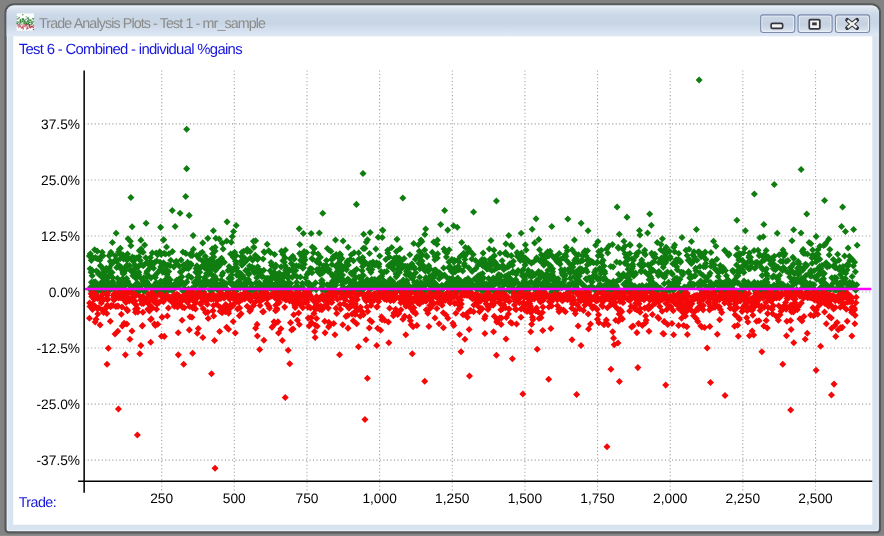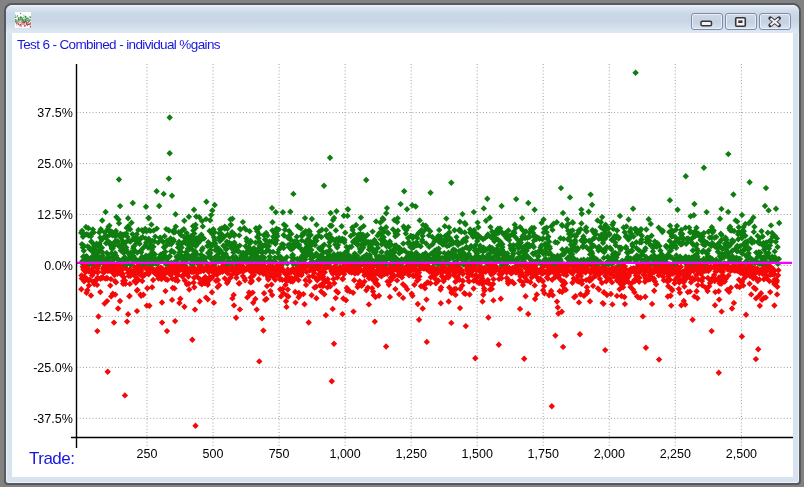--- a/index.html
+++ b/index.html
@@ -11,21 +11,21 @@
 #ticon{position:absolute;left:9px;top:7px;}
 #ttext{position:absolute;left:29.5px;top:1px;height:28px;line-height:29px;
 font-size:13px;letter-spacing:-0.82px;color:#8b8b89;}
 .wbtn{position:absolute;top:8px;width:31.4px;height:17.4px;box-sizing:border-box;
 border:1px solid #7d8cac;border-radius:3px;
 background:linear-gradient(180deg,#cdd8e6,#c5d1e1 55%,#dbe4ef);
 box-shadow:inset 0 0 0 1px #e9eef7;}
 #client{position:absolute;left:6px;top:28px;width:781px;height:444px;
 background:#ffffff;}
 #ptitle{position:absolute;left:17px;top:36.8px;font-size:13.5px;letter-spacing:-0.62px;color:#1717dd;}
-#tradelbl{position:absolute;left:29px;top:448.6px;font-size:17px;letter-spacing:-0.5px;color:#1717dd;}
+#tradelbl{position:absolute;left:17px;top:448.6px;font-size:13px;letter-spacing:-0.5px;color:#1717dd;}
 svg text{font-family:"Liberation Sans",sans-serif;font-size:12.5px;fill:#000;}
 .gl{stroke:#9e9e9e;stroke-width:1;stroke-dasharray:1 2.2;}
 </style></head><body>
 <div id="win">
  <div id="tbar">
   <div id="ticon"><svg width="16" height="16">
           <rect width="16" height="16" fill="#fdfdfd"></rect>
           <rect x="7.0" y="6.8" width="1.15" height="1.15" fill="#2e7d32"></rect>
           <rect x="5.5" y="5.4" width="1.15" height="1.15" fill="#47904c"></rect>
           <rect x="7.1" y="7.3" width="1.15" height="1.15" fill="#8db791"></rect>
@@ -150,20 +150,21 @@
           <rect x="8.8" y="13.7" width="1.15" height="1.15" fill="#ce7a82"></rect>
           <rect x="4.9" y="12.6" width="1.15" height="1.15" fill="#d89ca2"></rect>
           <rect x="5.2" y="12.2" width="1.15" height="1.15" fill="#b03040"></rect>
           <rect x="4.9" y="10.1" width="1.15" height="1.15" fill="#d89ca2"></rect>
           <rect x="10.0" y="13.1" width="1.15" height="1.15" fill="#ce7a82"></rect>
           <rect x="11.2" y="9.8" width="1.15" height="1.15" fill="#a82a3a"></rect>
           <rect x="1.4" y="12.5" width="1.15" height="1.15" fill="#d89ca2"></rect>
           <rect x="9.4" y="11.3" width="1.15" height="1.15" fill="#d89ca2"></rect>
           <rect x="9.3" y="12.7" width="1.15" height="1.15" fill="#bd4e58"></rect>
         </svg></div>
+  <div id="ttext">Trade Analysis Plots - Test 1 - mr_sample</div>
   <div class="wbtn" style="left:685.2px"><svg width="29" height="15">
           <rect x="9" y="7.2" width="10.5" height="4.6" rx="1.3" fill="#f4f4f0" stroke="#35353f" stroke-width="1.5"></rect>
         </svg></div>
   <div class="wbtn" style="left:719.4px"><svg width="29" height="15">
           <rect x="9.7" y="3.8" width="9.6" height="8.4" rx="1" fill="#f4f4f0" stroke="#35353f" stroke-width="1.6"></rect>
           <rect x="12.3" y="6.4" width="4.2" height="2.6" fill="#35353f"></rect>
         </svg></div>
   <div class="wbtn" style="left:753.4px"><svg width="29" height="15">
           <path d="M10.3 4.3L19 11.3M19 4.3L10.3 11.3" stroke="#35353f" stroke-width="3.9" stroke-linecap="round"></path>
           <path d="M10.5 4.5L18.8 11.1M18.8 4.5L10.5 11.1" stroke="#f0f0ec" stroke-width="2.2" stroke-linecap="butt"></path>

